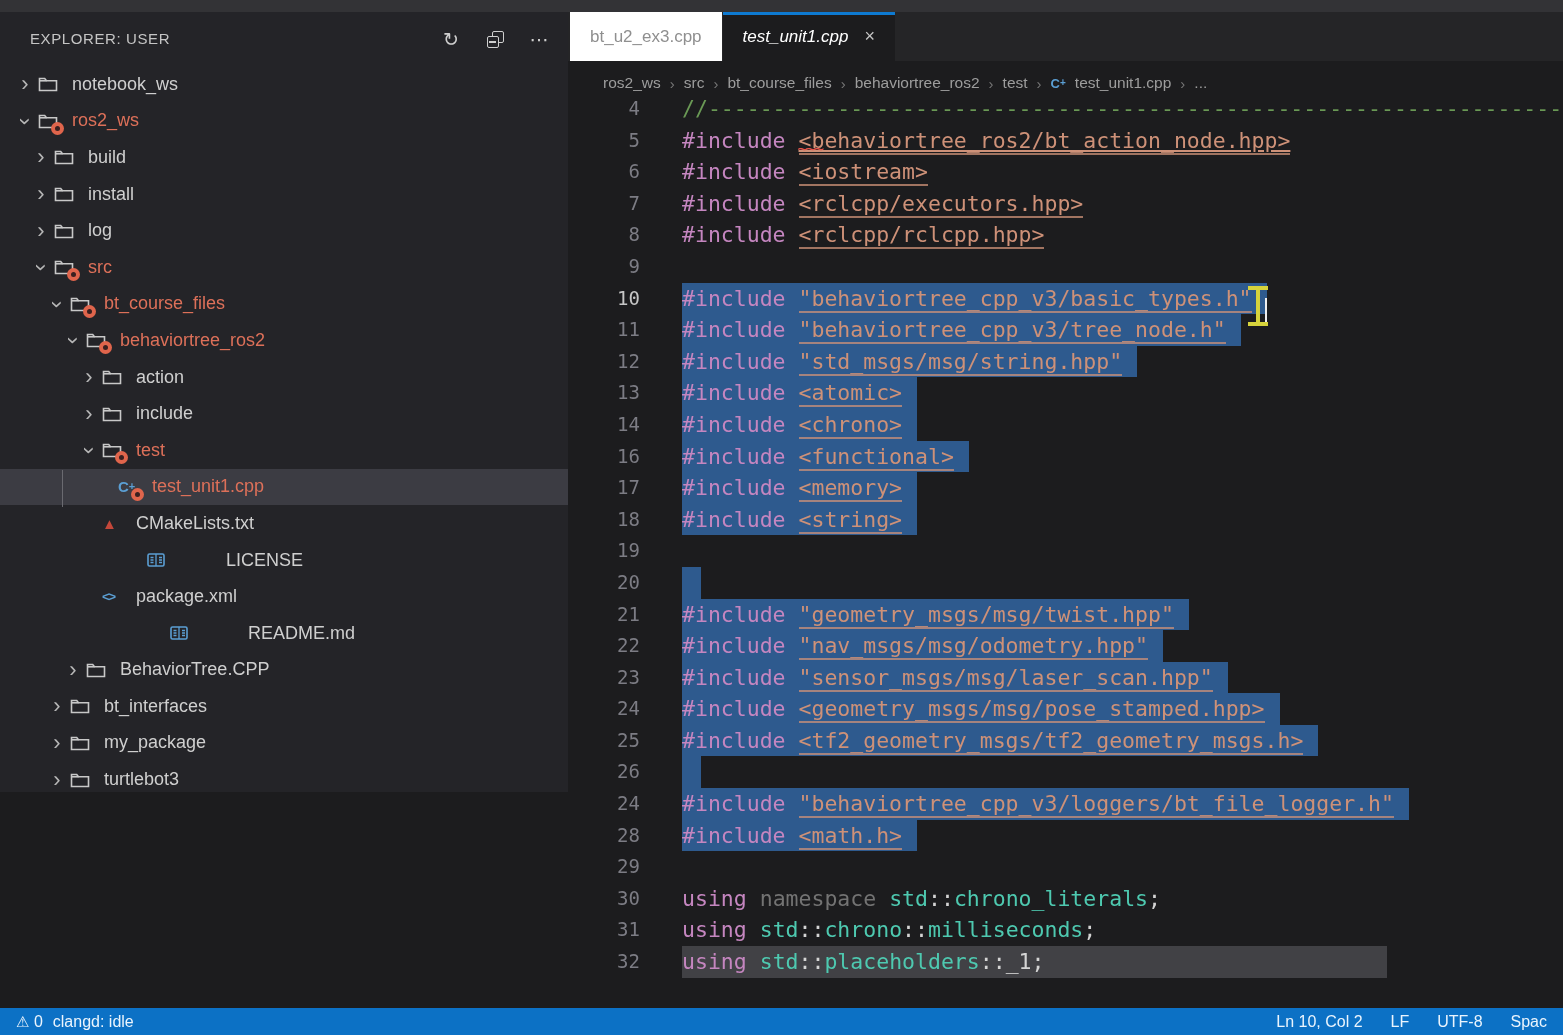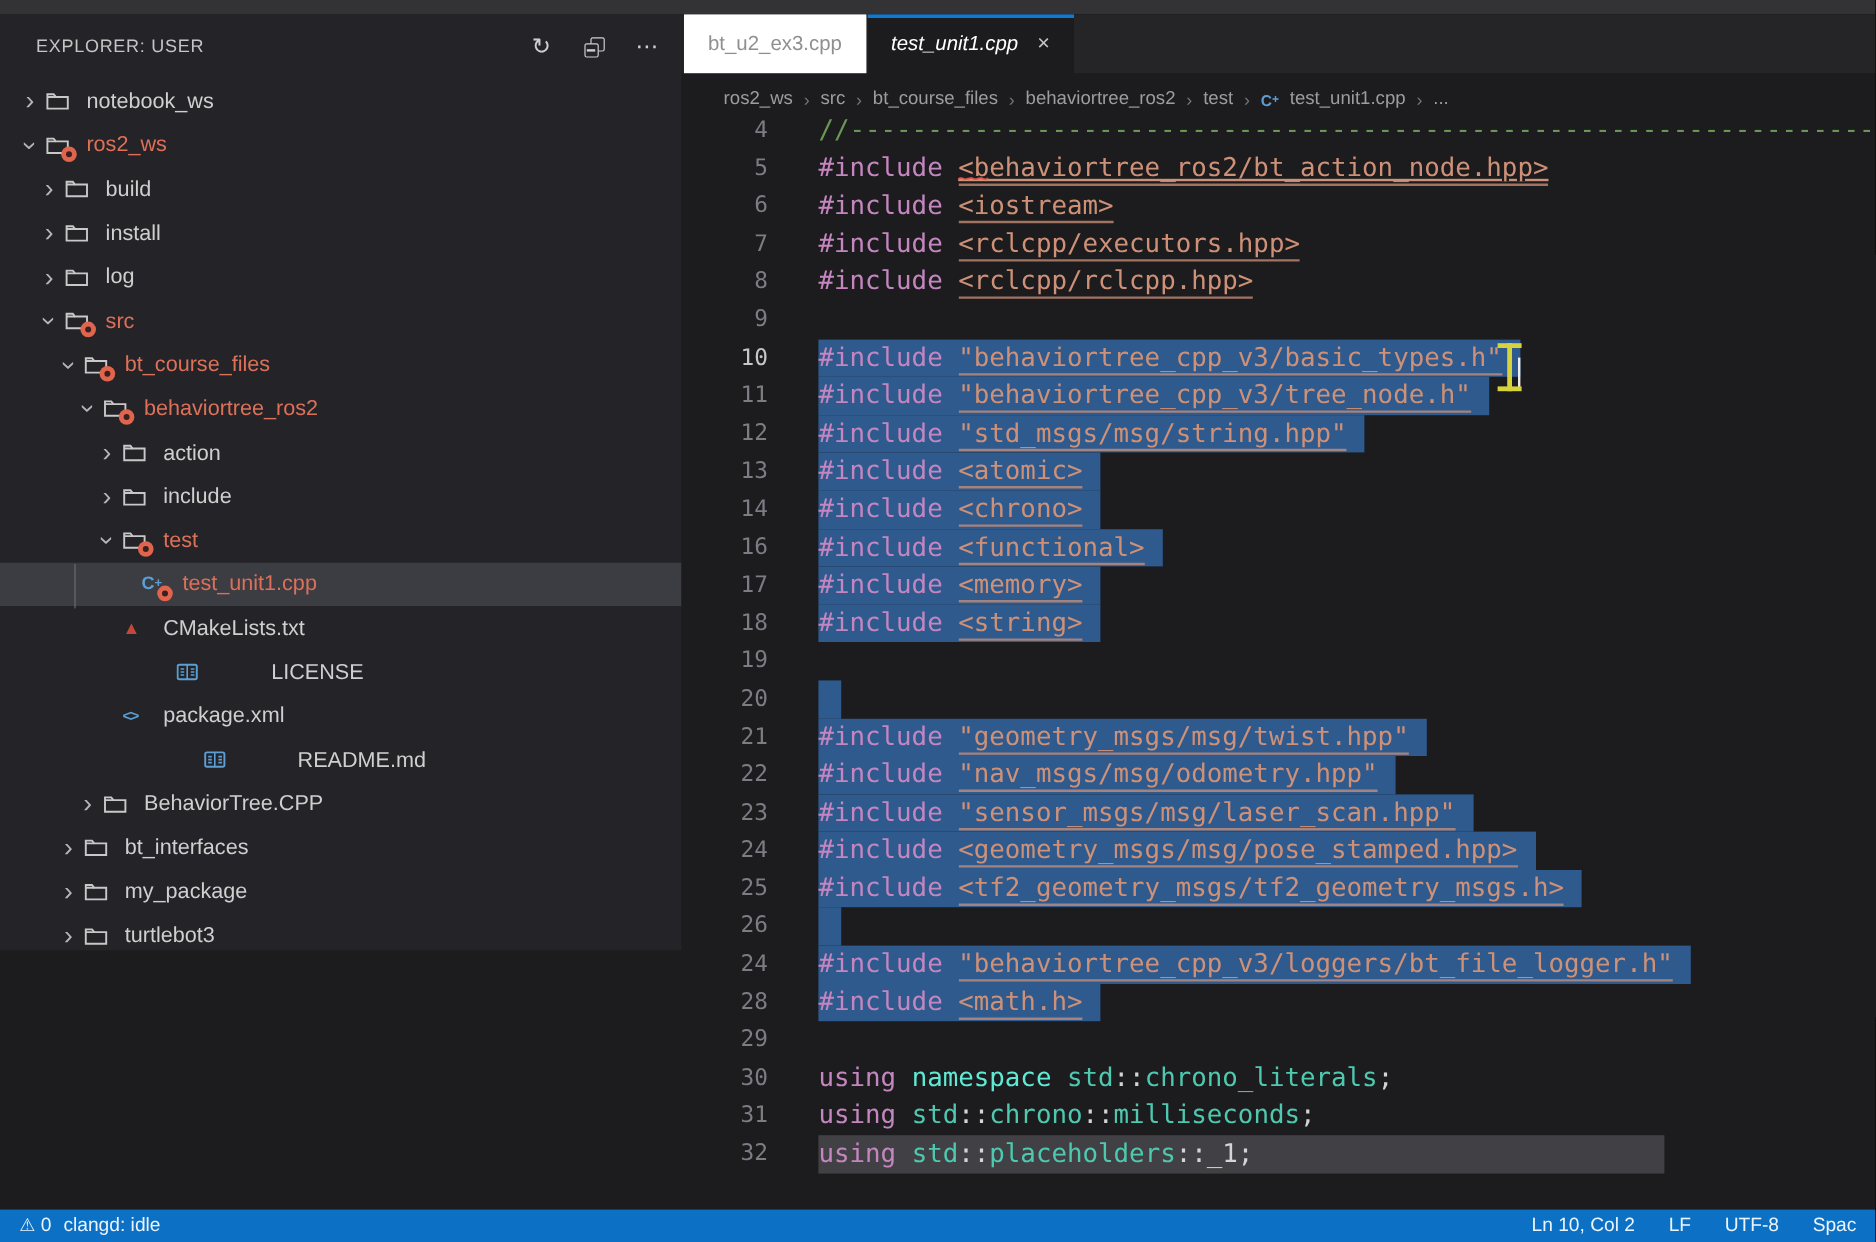--- a/index.html
+++ b/index.html
@@ -65,21 +65,21 @@
           font-family:"DejaVu Sans Mono", monospace; font-size:21.5px; }
   .cl { display:flex; height:31.6px; line-height:31.6px; white-space:pre; }
   .ln { width:72px; text-align:right; color:#7c7c84; font-size:19px; flex:none; }
   .ln.cur { color:#c6c6c6; }
   .lc { margin-left:42px; }
   .lc.sel { background:#2e5a8e; padding-right:15px; }
   .lc.sel-empty { background:#2e5a8e; display:inline-block; min-width:19px; }
   .lc.graybg { background:#414145; display:inline-block; min-width:705px; }
   .c-pp  { color:#c586c0; }
   .c-str { color:#ce9178; }
-  .c-kwb { color:#5eead4; }
+  .c-kwb { color:#737373; }
   .c-ty  { color:#4ec9b0; }
   .c-pl  { color:#d4d4d4; }
   .c-comment { color:#6a9955; }
   .u { border-bottom:2px solid rgba(206,145,120,.75); padding-bottom:0px; }
   .sq { position:relative;text-decoration:underline; }
   .sq::after { content:"~~~"; position:absolute; left:-1px; bottom:-13px; color:#e4554b;
                font-size:17px; letter-spacing:-2px; width:32px; overflow:hidden; }
 
   
   #caret { position:absolute; left:697px; top:286px; width:2px; height:25px; background:#eeeeee; }

